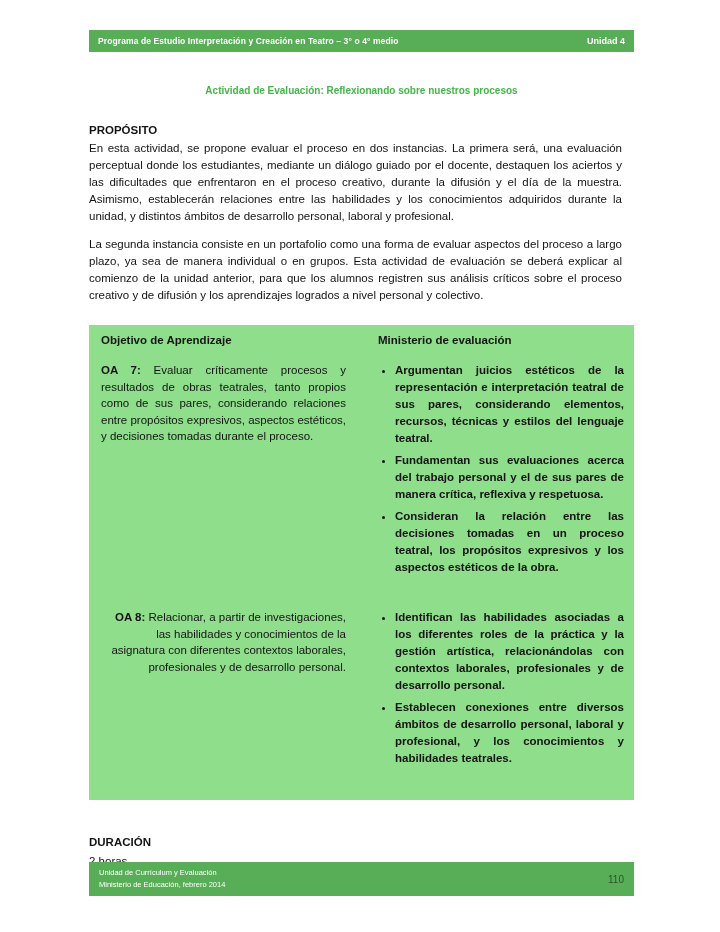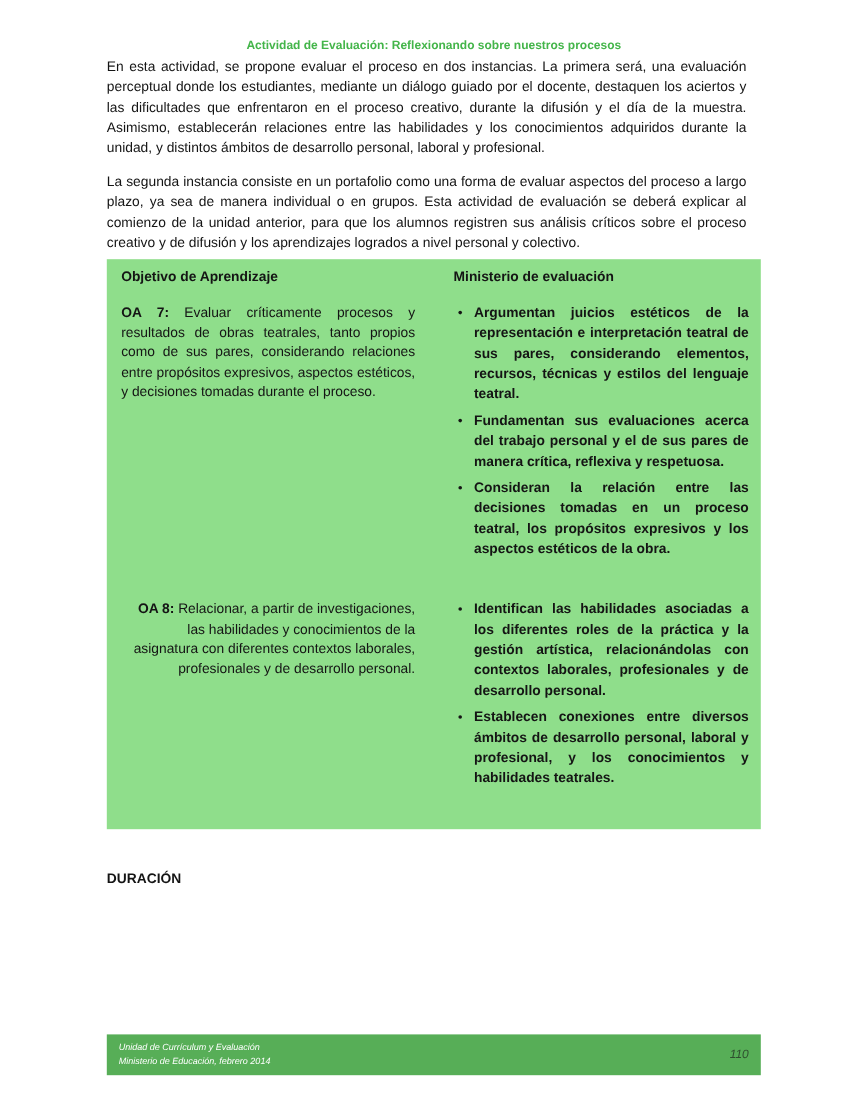--- a/index.html
+++ b/index.html
@@ -60,21 +60,21 @@
   p.body{
     font-size:11.5px;
     line-height:17px;
     text-align:justify;
     margin:4px 12px 0 0;
   }
   p.body + p.body{
     margin-top:11px;
   }
   .oa-table{
-    margin-top:4px;
+    margin-top:21px;
     background:var(--table-green);
     display:grid;
     grid-template-columns:273px 272px;
     padding-bottom:28px;
   }
   .th{
     font-size:11.5px;
     font-weight:bold;
     padding:9px 12px 0 12px;
   }
@@ -111,41 +111,45 @@
     position:absolute;
     left:89px;
     width:545px;
     bottom:36px;
     height:34px;
     background:var(--bar-green);
     display:flex;
     align-items:center;
     justify-content:space-between;
     padding:0 10px;
-    font-style:italic;
   }
   .footer-left{
     color:#fff;
     font-size:7.5px;
     line-height:1.6;
   }
   .footer-page{
     font-size:10px;
     color:var(--page-num);
   }
 </style>
 </head>
 <body>
 
 <div class="page">
   <div class="content">
 
+    <div class="header-bar">
+      <span class="header-left">Programa de Estudio Interpretación y Creación en Teatro – 3° o 4° medio</span>
+      <span class="header-right">Unidad 4</span>
+    </div>
 
     <div class="page-title">Actividad de Evaluación: Reflexionando sobre nuestros procesos</div>
 
+    <div class="section-heading">PROPÓSITO</div>
     <p class="body">En esta actividad, se propone evaluar el proceso en dos instancias. La primera será, una evaluación perceptual donde los estudiantes, mediante un diálogo guiado por el docente, destaquen los aciertos y las dificultades que enfrentaron en el proceso creativo, durante la difusión y el día de la muestra. Asimismo, establecerán relaciones entre las habilidades y los conocimientos adquiridos durante la unidad, y distintos ámbitos de desarrollo personal, laboral y profesional.</p>
     <p class="body">La segunda instancia consiste en un portafolio como una forma de evaluar aspectos del proceso a largo plazo, ya sea de manera individual o en grupos. Esta actividad de evaluación se deberá explicar al comienzo de la unidad anterior, para que los alumnos registren sus análisis críticos sobre el proceso creativo y de difusión y los aprendizajes logrados a nivel personal y colectivo.</p>
 
     <div class="oa-table">
       <div class="th">Objetivo de Aprendizaje</div>
       <div class="th right">Ministerio de evaluación</div>
 
       <div class="cell cell-obj">
         <b>OA 7:</b><span> Evaluar críticamente procesos y resultados de obras teatrales, tanto propios como de sus pares, considerando relaciones entre propósitos expresivos, aspectos estéticos, y decisiones tomadas durante el proceso.</span>
       </div>
@@ -162,20 +166,21 @@
       </div>
       <div class="cell cell-ind row2">
         <ul>
           <li>Identifican las habilidades asociadas a los diferentes roles de la práctica y la gestión artística, relacionándolas con contextos laborales, profesionales y de desarrollo personal.</li>
           <li>Establecen conexiones entre diversos ámbitos de desarrollo personal, laboral y profesional, y los conocimientos y habilidades teatrales.</li>
         </ul>
       </div>
     </div>
 
     <div class="section-heading" style="margin-top:36px;">DURACIÓN</div>
+    <div class="duracion-value">2 horas</div>
 
   </div>
 
   <div class="footer-bar">
     <div class="footer-left">
       <div>Unidad de Currículum y Evaluación</div>
       <div>Ministerio de Educación, febrero 2014</div>
     </div>
     <div class="footer-page">110</div>
   </div>

